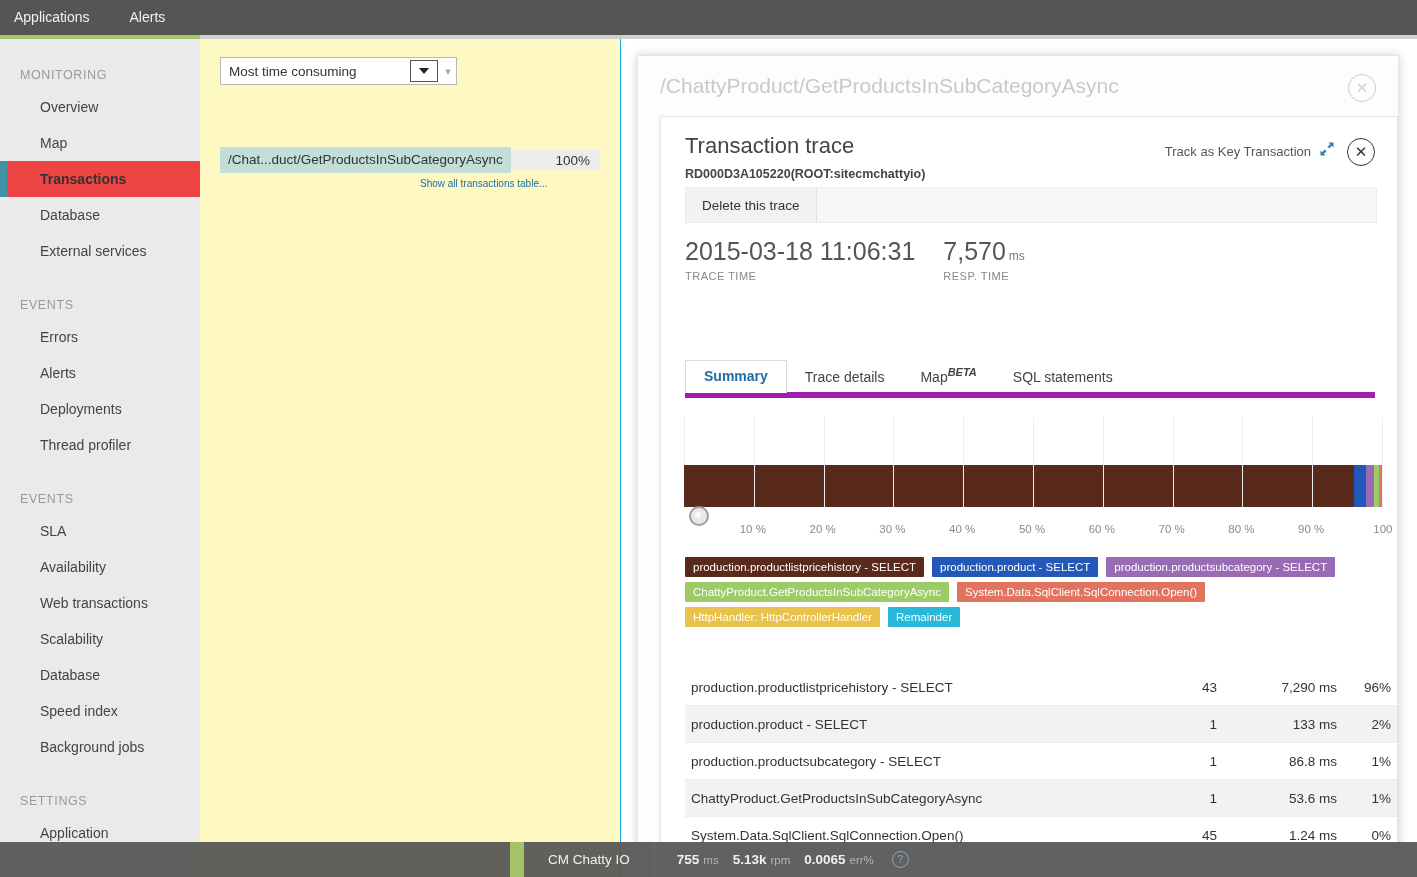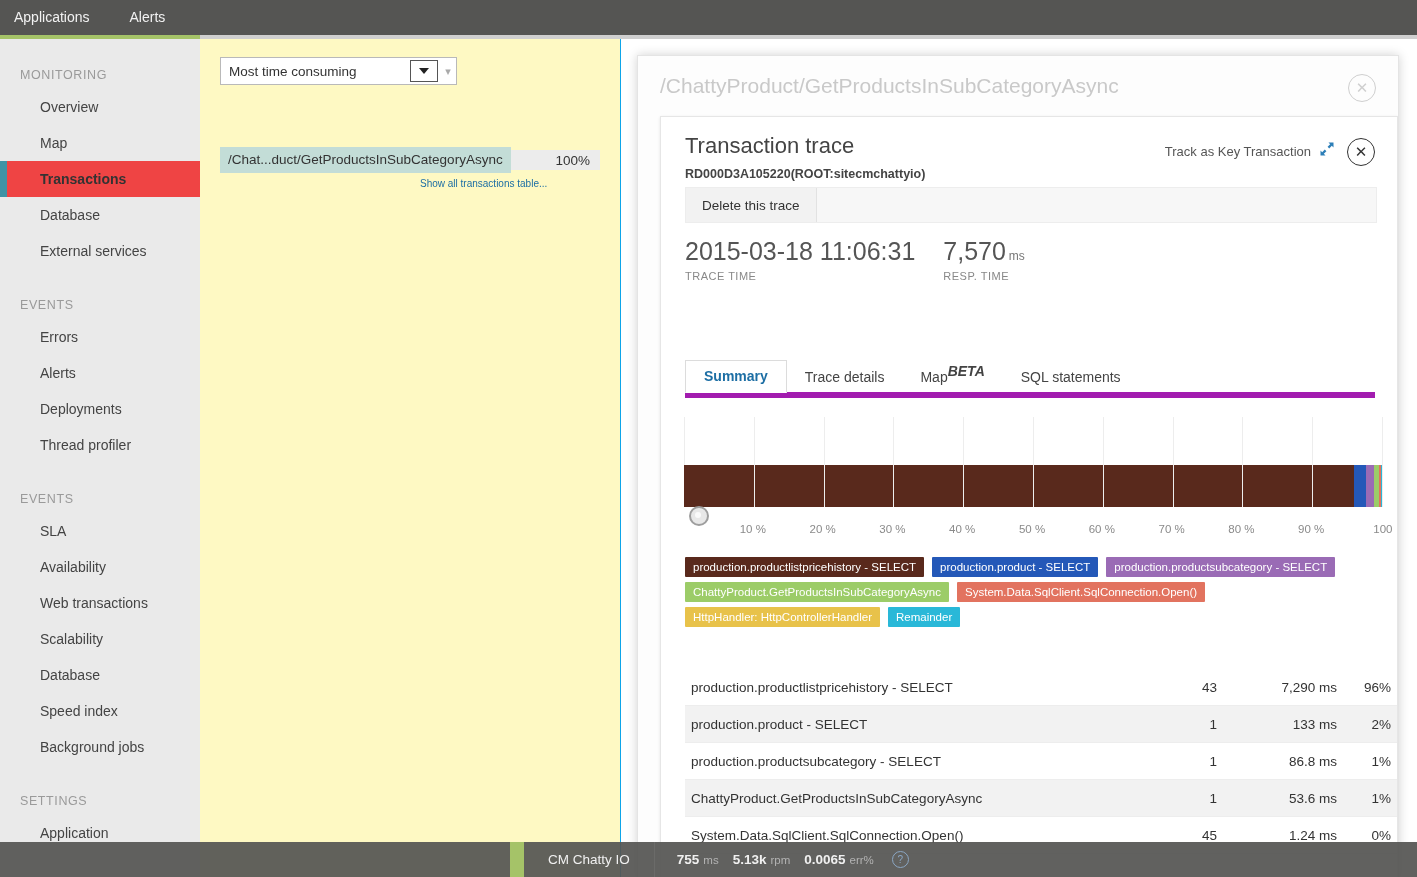--- a/index.html
+++ b/index.html
@@ -149,21 +149,21 @@
     border-bottom:6px solid #a21caf;display:flex;align-items:flex-end;
   }
   .tab{
     padding:7px 18px 8px 18px;font-size:14px;color:#444;cursor:pointer;white-space:nowrap;
     position:relative;top:1px;
   }
   .tab.active{
     color:#1c6ea4;font-weight:bold;
     border:1px solid #dcdcdc;border-bottom:1px solid #fff;background:#fff;
   }
-  .tab .beta{font-size:14px;vertical-align:super;font-style:italic;font-weight:bold;}
+  .tab .beta{font-size:11px;vertical-align:super;font-style:italic;font-weight:bold;}
   
   #chart{position:absolute;left:22px;top:300px;width:700px;height:130px;}
   #plot{position:absolute;left:1px;top:0;width:699px;height:90px;}
   .gridline{position:absolute;top:0;width:1px;height:90px;background:#ededed;}
   #bar{position:absolute;left:0;top:48px;height:42px;width:698px;display:flex;}
   .bar-seg{height:42px;}
   #axis{position:absolute;left:0;top:92px;width:700px;height:30px;}
   .tick-label{
     position:absolute;top:14px;font-size:11.5px;color:#8a8a8a;
     transform:translateX(-50%);white-space:nowrap;

